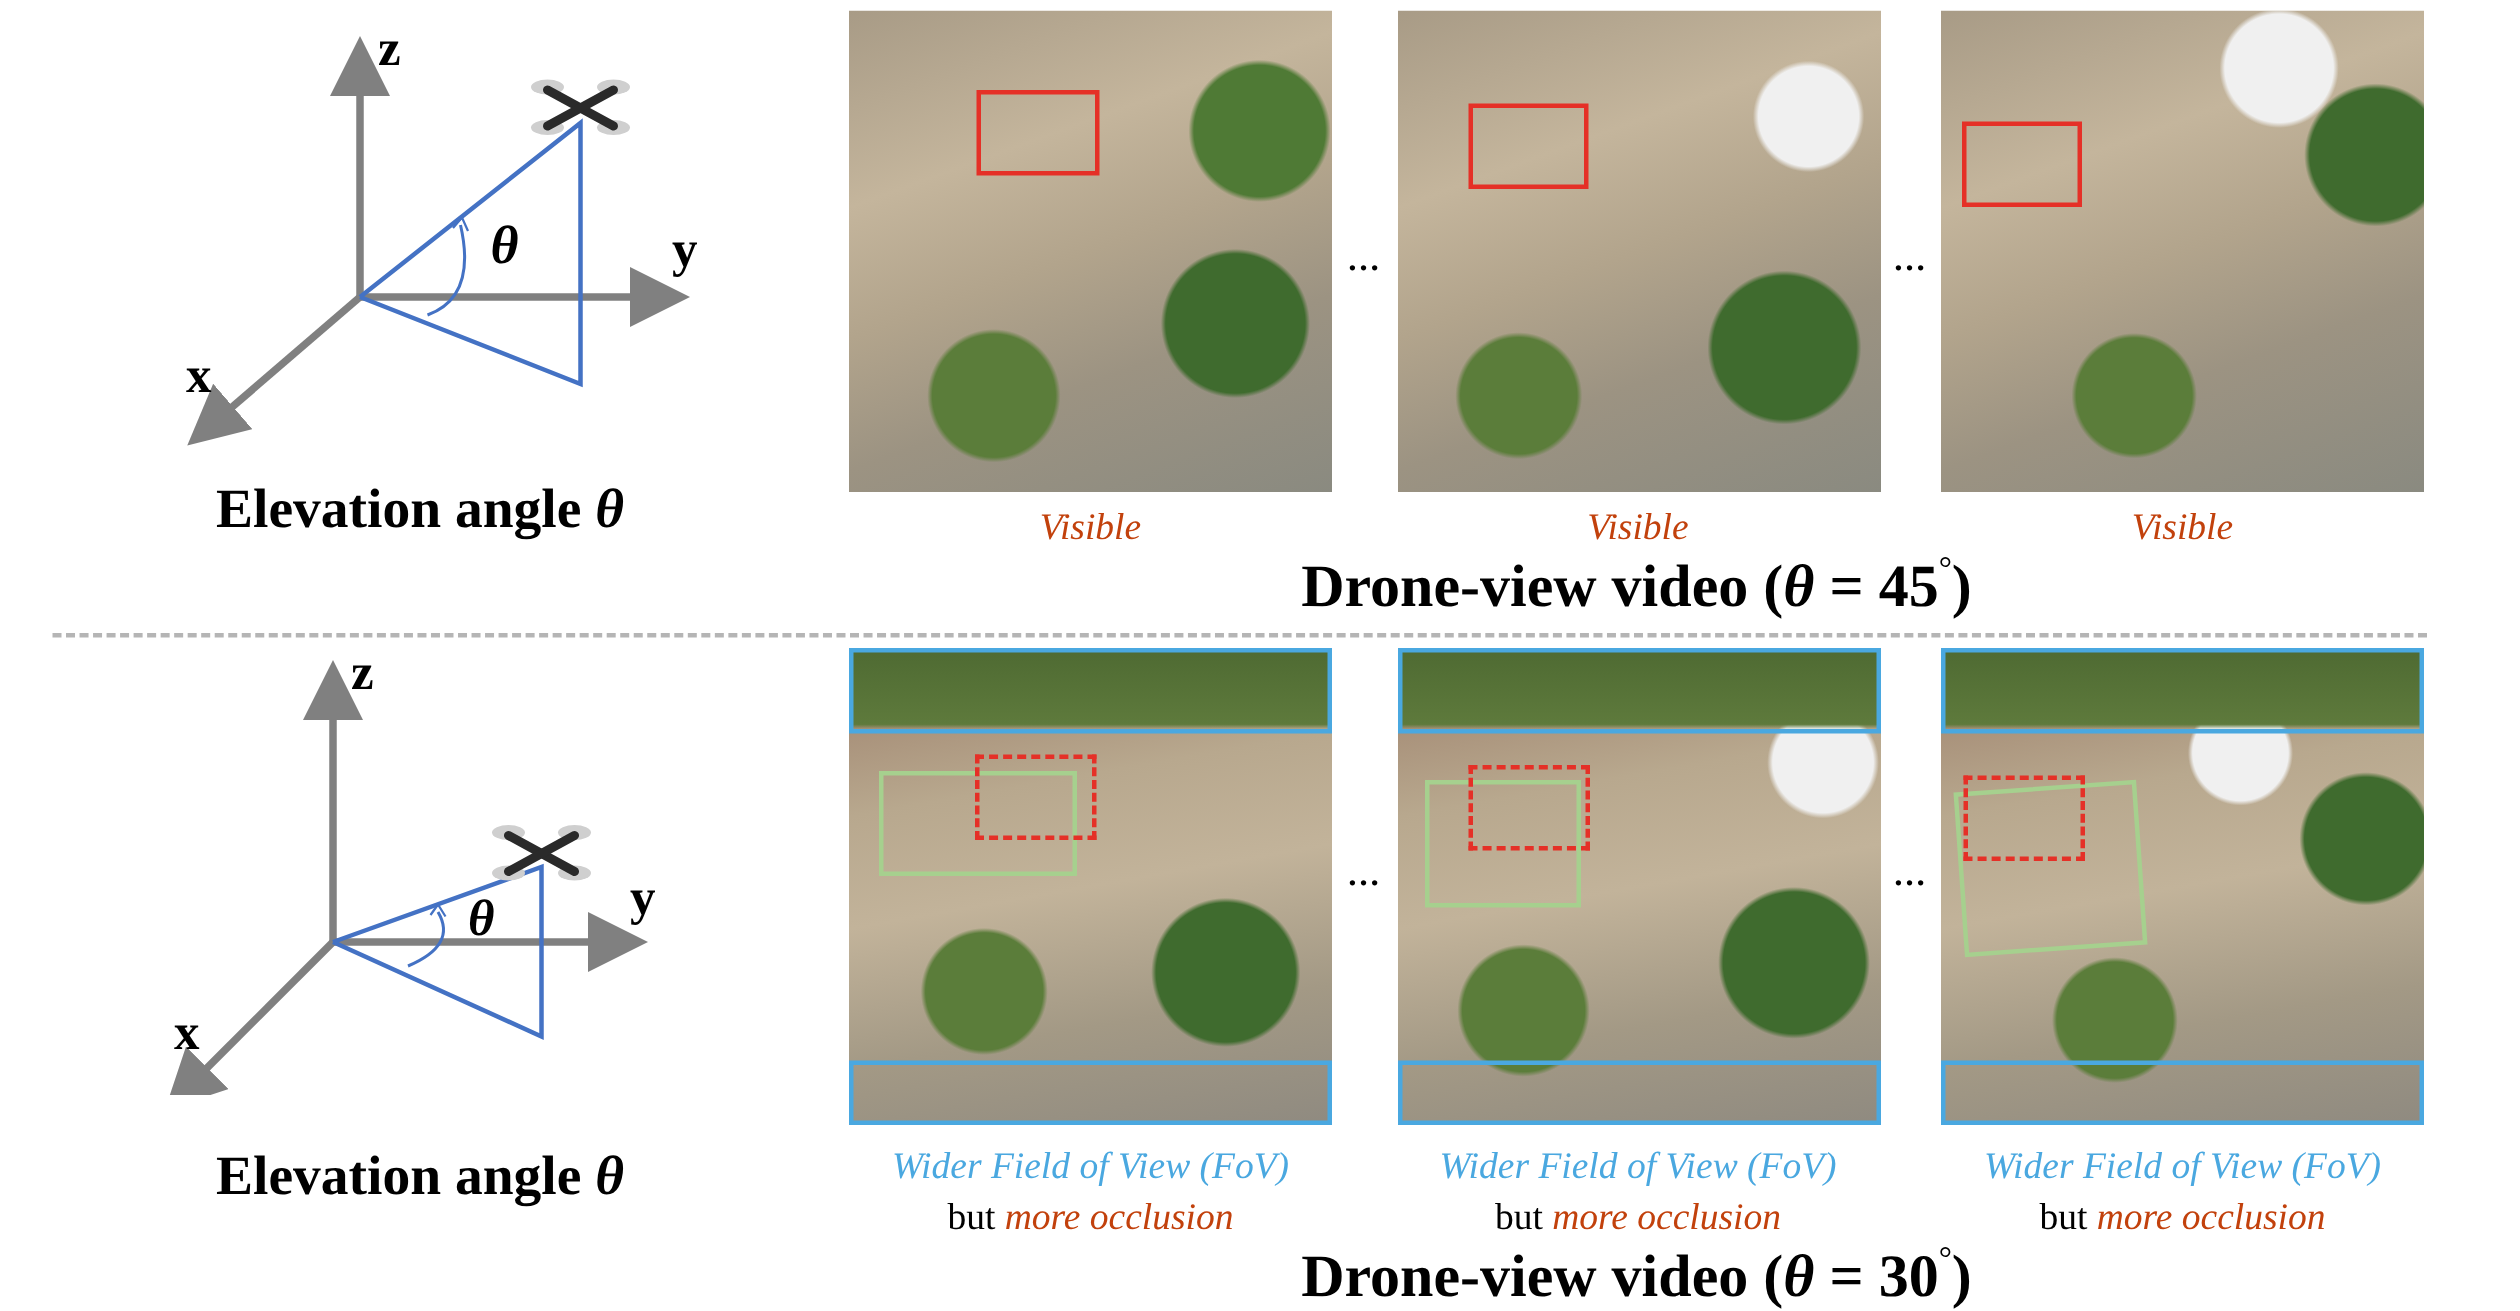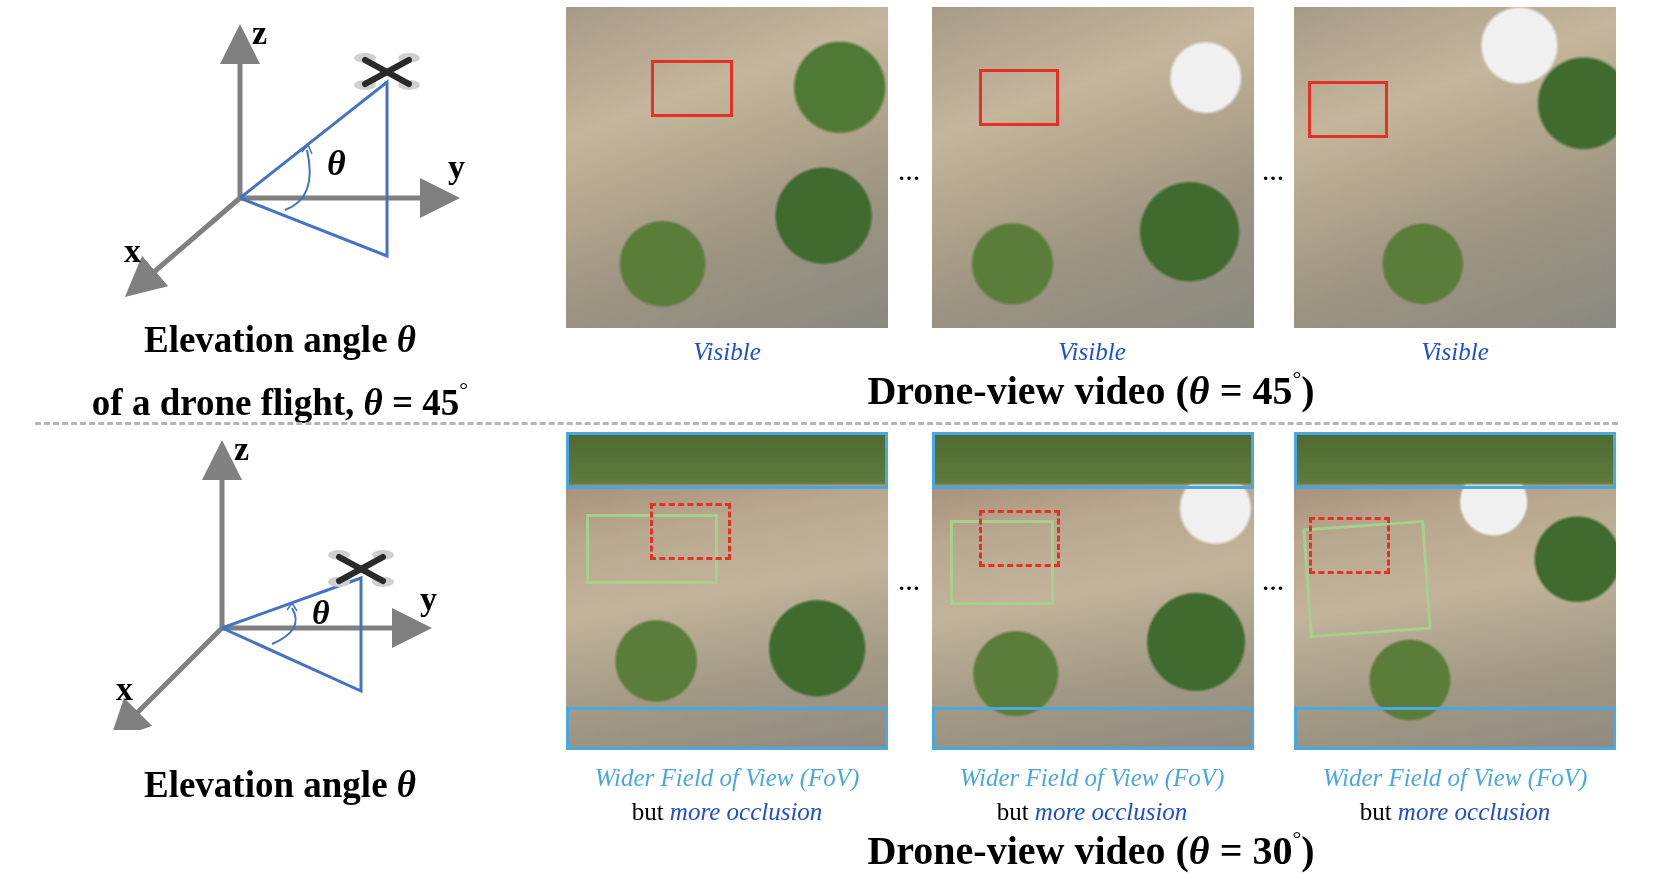--- a/index.html
+++ b/index.html
@@ -7,21 +7,21 @@
          font-family:"Liberation Serif", "DejaVu Serif", serif; color:#000; }
   .abs { position:absolute; }
   .diagram { position:absolute; left:0; width:560px; }
   .diag-title { position:absolute; left:0; width:560px; text-align:center;
                 font-weight:bold; font-size:37px; line-height:50px; }
   .theta { font-style:italic; }
   .deg { font-weight:normal; font-size:22px; vertical-align:18px; }
   .panel { position:absolute; width:322px; height:321px; overflow:hidden; }
   .photo { position:absolute; inset:0; }
   .cap { position:absolute; width:360px; text-align:center; font-style:italic; font-size:25px; }
-  .red { color:#1d4ed8; }
+  .red { color:#c2410c; }
   .blue { color:#4aa8e0; }
   .row-title { position:absolute; left:566px; width:1050px; text-align:center; font-weight:bold; font-size:40px; }
   .ellipsis { position:absolute; font-size:22px; font-weight:bold; letter-spacing:1px; }
   .divider { position:absolute; left:35px; top:422px; width:1583px; height:0;
              border-top:3px dashed #b5b5b5; }
   .box-red { position:absolute; border:3px solid #e53027; }
   .box-red-dash { position:absolute; border:3px dashed #e53027; }
   .box-green { position:absolute; border:3px solid #a6d08e; }
   .box-blue { position:absolute; border:3px solid #4aa8e0; }
 </style>
@@ -57,23 +57,20 @@
     </g>
   </svg>
   <span class="abs" style="left:252px;top:14px;font-weight:bold;font-size:34px;">z</span>
   <span class="abs" style="left:448px;top:148px;font-weight:bold;font-size:34px;">y</span>
   <span class="abs" style="left:124px;top:232px;font-weight:bold;font-size:34px;">x</span>
   <span class="abs theta" style="left:327px;top:142px;font-weight:bold;font-size:36px;">θ</span>
 
   <div class="diag-title" style="top:315px;">
     <div>
       <span>Elevation angle </span><span class="theta">θ</span>
-    </div>
-    <div>
-      <span>of a drone flight, </span><span class="theta">θ</span><span> = 45</span><span class="deg">°</span>
     </div>
   </div>
 </div>
 
 <div class="panel" style="left:566px;top:7px;">
   <div class="photo" style="background:
         radial-gradient(circle at 30% 80%, #5b7d3a 0 12%, transparent 13%),
         radial-gradient(circle at 80% 65%, #3f6b2e 0 14%, transparent 15%),
         radial-gradient(circle at 85% 25%, #4f7a35 0 12%, transparent 13%),
         linear-gradient(160deg, #a89b86 0%, #c4b59c 30%, #b2a48c 50%, #9c9382 70%, #8a8a80 100%);"></div>

